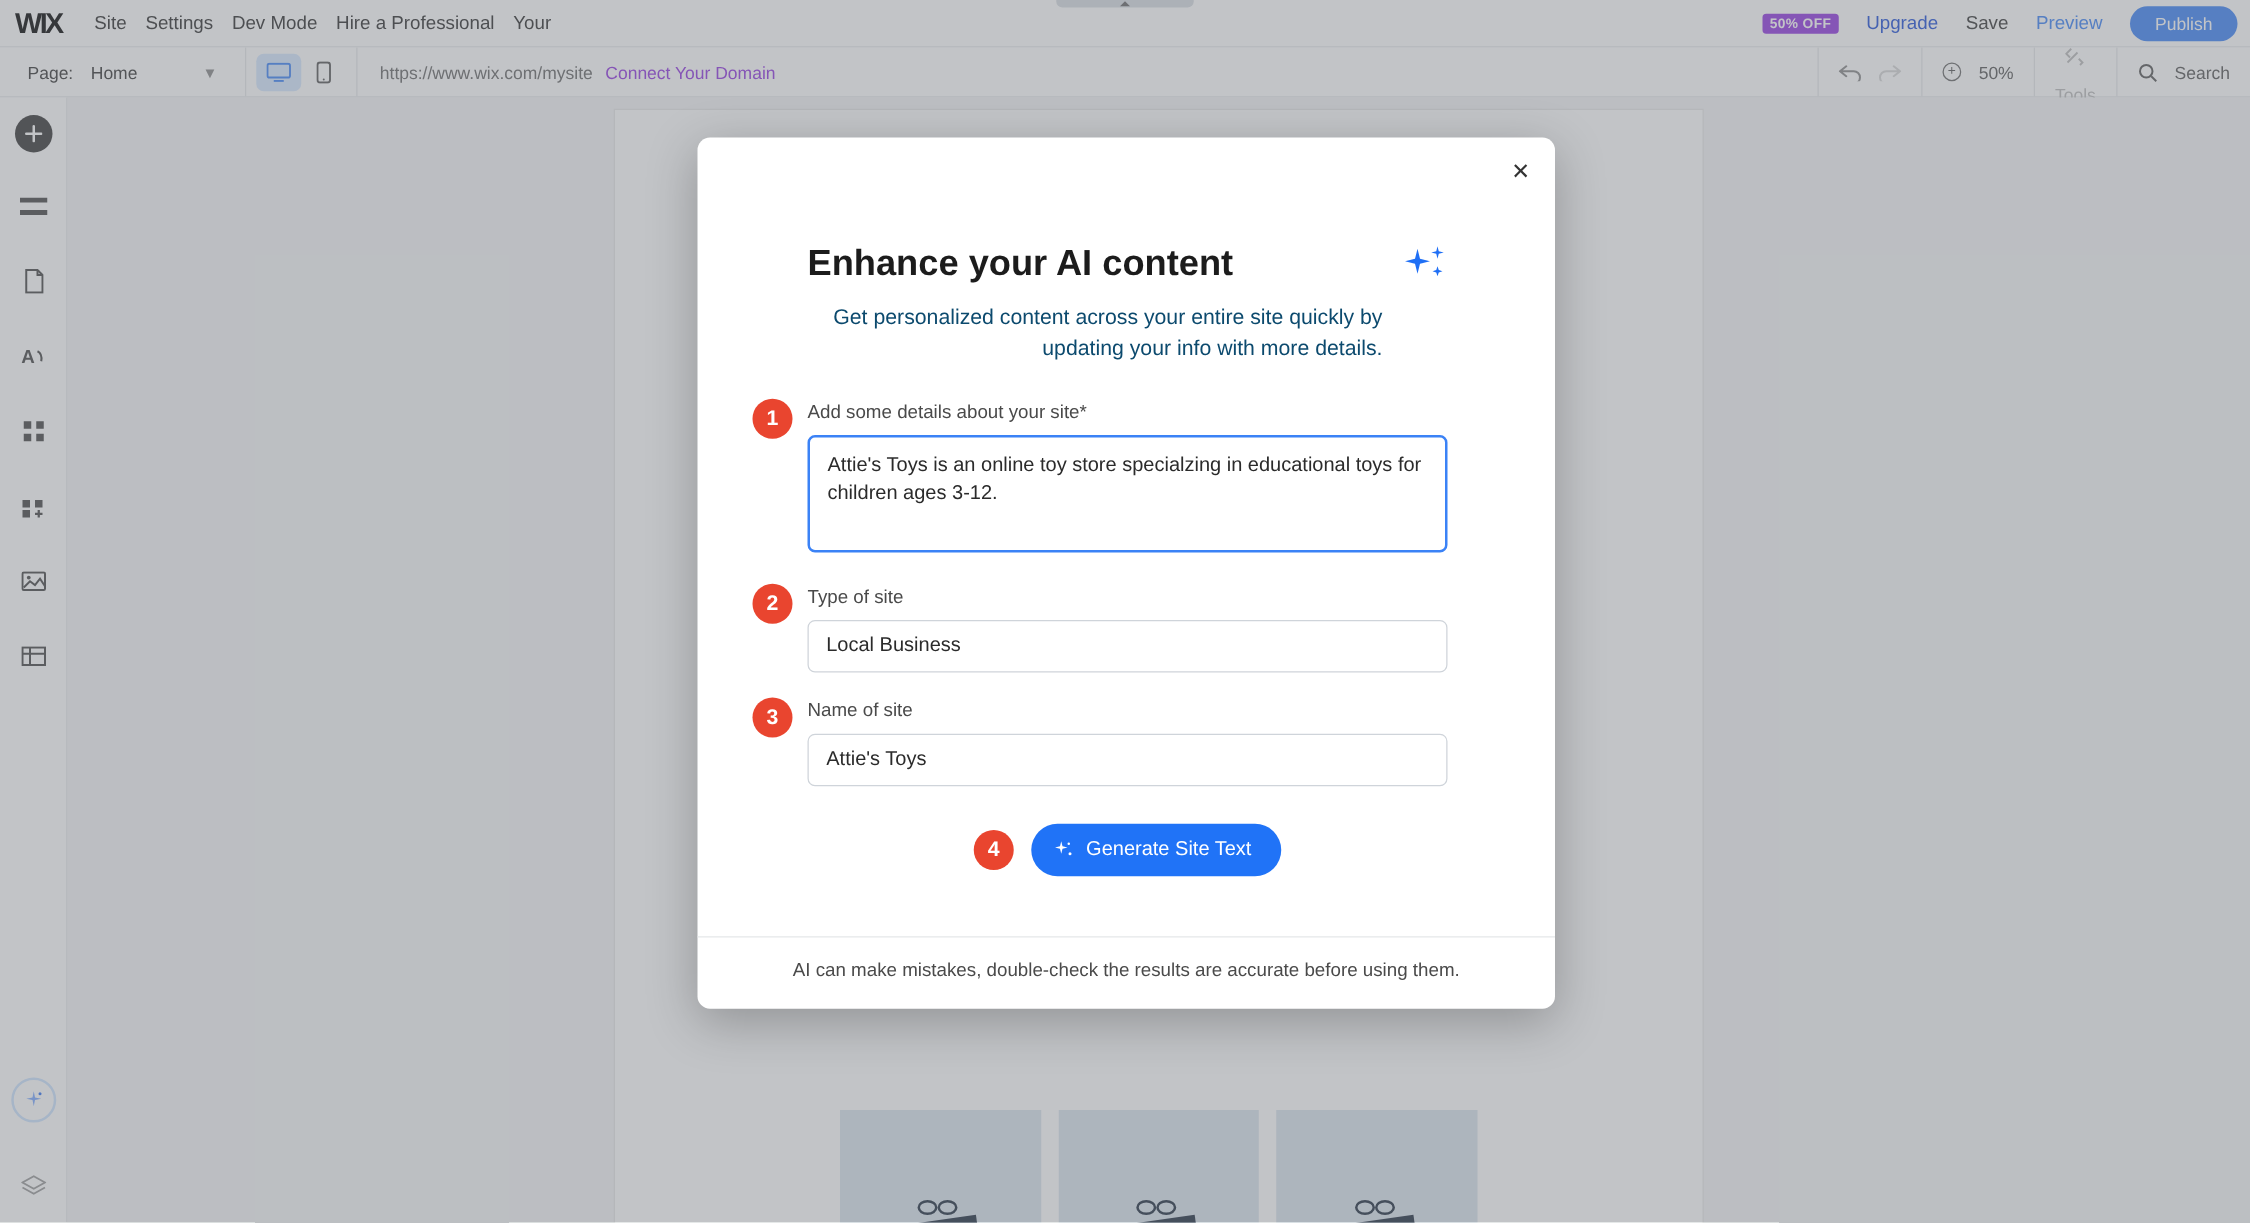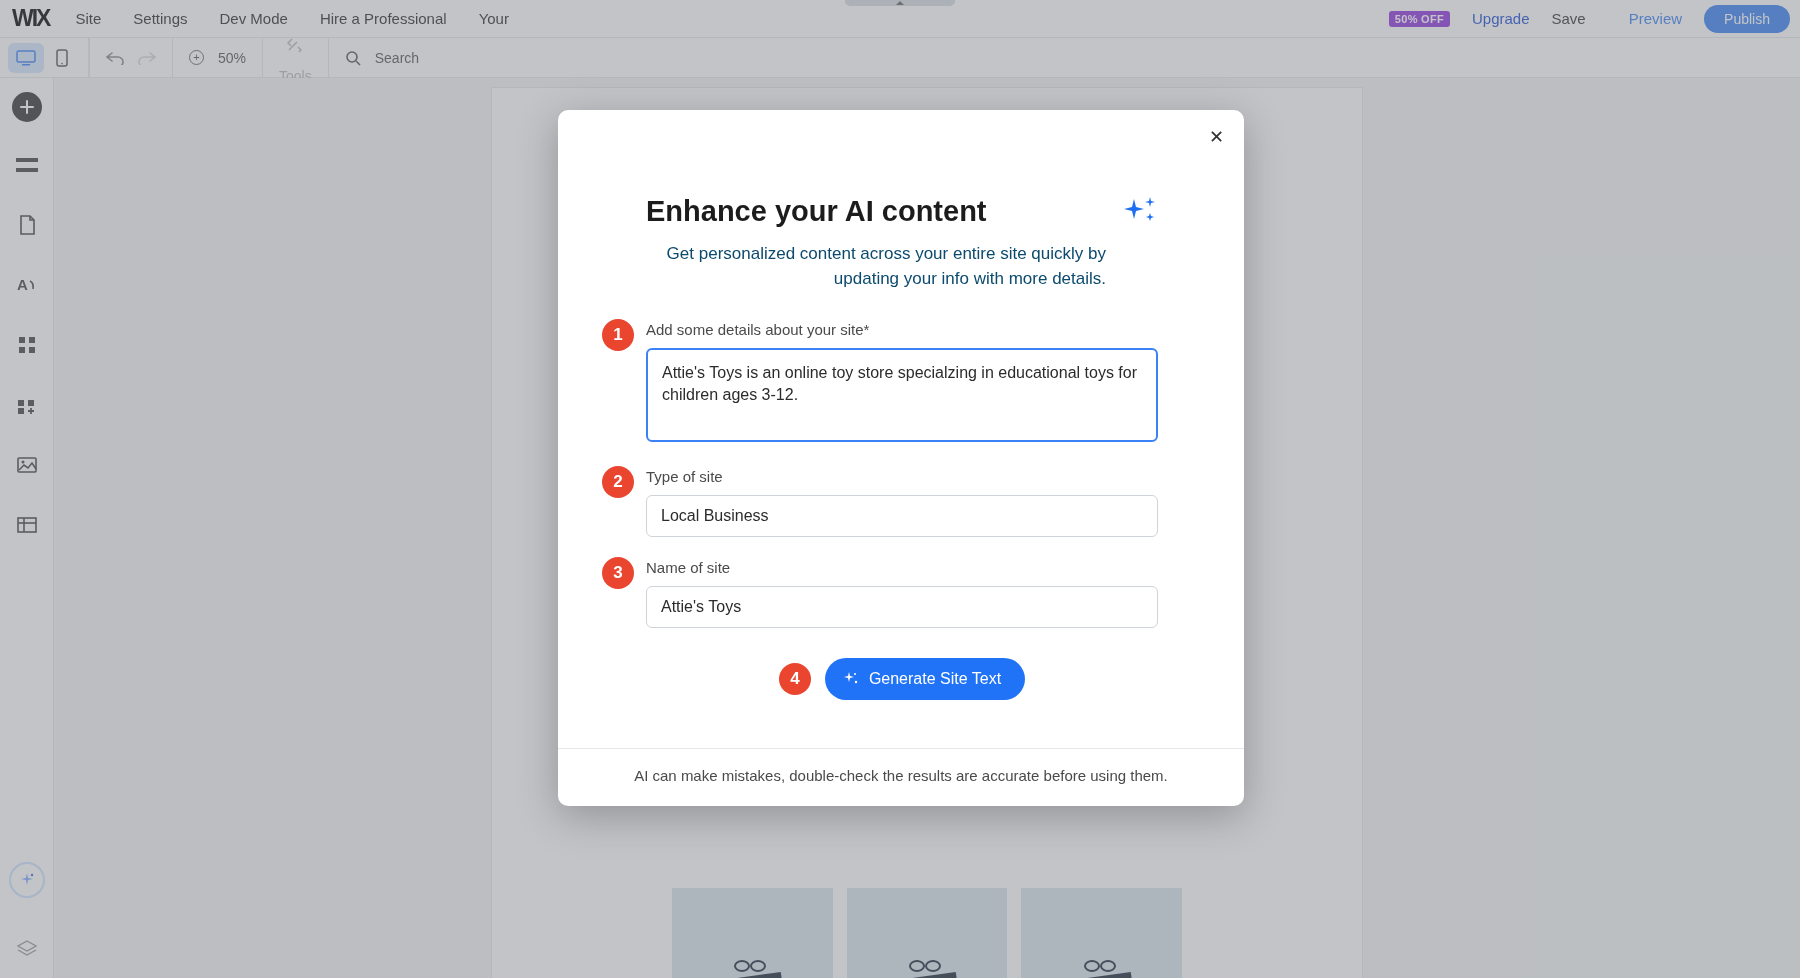--- a/index.html
+++ b/index.html
@@ -3,27 +3,27 @@
 <meta charset="utf-8">
 <style>
 * { margin: 0; padding: 0; box-sizing: border-box; font-family: -apple-system, BlinkMacSystemFont, "Segoe UI", Helvetica, Arial, sans-serif; }
 html, body { width: 1800px; height: 978px; overflow: hidden; background: #f4f5f6; }
 
 .app { position: relative; width: 100%; height: 100%; border-radius: 32px; }
 
 
 .topbar { height: 38px; background: #fff; border-bottom: 1px solid #e5e7e9; display: flex; align-items: center; padding: 0 10px 0 12px; font-size: 15px; color: #333; }
 .logo { font-weight: 900; font-size: 23px; letter-spacing: -2px; color: #000; margin-right: 26px; font-family: Arial, sans-serif; }
-.menu { display: flex; gap: 32px; }
+.menu { display: flex; gap: 15px; }
 .menu span { cursor: pointer; color: #2b2b2b; }
 .topbar-right { margin-left: auto; display: flex; align-items: center; gap: 22px; }
 .badge50 { background: #9135e0; color: #fff; font-size: 11px; font-weight: 700; padding: 2px 6px; border-radius: 3px; letter-spacing: 0.3px; }
 .upgrade { color: #1d4ed8; font-weight: 500; }
 .save { color: #333; }
-.preview { color: #3b82f6; margin-left: 21px; }
+.preview { color: #3b82f6; }
 .publish-btn { background: #3b82f6; color: #fff; padding: 6px 20px; border-radius: 18px; font-size: 14px; font-weight: 500; cursor: pointer; }
 
 
 .secondbar { height: 40px; background: #fff; border-bottom: 1px solid #e5e7e9; display: flex; align-items: center; font-size: 14px; color: #333; }
 .page-block { display: flex; align-items: center; gap: 14px; padding: 0 22px; height: 100%; border-right: 1px solid #e5e7e9; }
 .page-block .chev { color: #888; font-size: 12px; margin-left: 38px; }
 .device-block { display: flex; align-items: center; gap: 0; height: 100%; border-right: 1px solid #e5e7e9; padding: 0 8px;}
 .device-btn { width: 36px; height: 30px; display: flex; align-items: center; justify-content: center; border-radius: 6px; cursor: pointer; color: #555;}
 .device-btn.active { background: #d6e8ff; color: #3b82f6; }
 .url-block { flex: 1; display: flex; align-items: center; gap: 10px; padding: 0 18px; }
@@ -92,33 +92,42 @@
     <div class="topbar-right">
       <span class="badge50">50% OFF</span>
       <span class="upgrade">Upgrade</span>
       <span class="save">Save</span>
       <span class="preview">Preview</span>
       <span class="publish-btn">Publish</span>
     </div>
   </div>
 
   <div class="secondbar">
+    <div class="page-block">
+      <span>Page:</span>
+      <span>Home</span>
+      <span class="chev">▼</span>
+    </div>
     <div class="device-block">
       <div class="device-btn active">
         <svg width="20" height="16" viewBox="0 0 20 16">
             <rect x="1" y="1" width="18" height="11" rx="1.5" fill="none" stroke="currentColor" stroke-width="1.5"></rect>
             <rect x="6" y="14" width="8" height="1.5" fill="currentColor"></rect>
           </svg>
       </div>
       <div class="device-btn">
         <svg width="12" height="18" viewBox="0 0 12 18">
             <rect x="1" y="1" width="10" height="16" rx="2" fill="none" stroke="currentColor" stroke-width="1.5"></rect>
             <circle cx="6" cy="14.5" r="0.8" fill="currentColor"></circle>
           </svg>
       </div>
+    </div>
+    <div class="url-block">
+      <span style="color:#666">https://www.wix.com/mysite</span>
+      <a>Connect Your Domain</a>
     </div>
     <div class="right-tools">
       <div class="tool-group">
         <span>
             <svg width="18" height="14" viewBox="0 0 18 14">
               <path d="M6 2 L1 6 L6 10 M1 6 H12 A5 5 0 0 1 12 16" fill="none" stroke="#888" stroke-width="1.6" stroke-linecap="round"></path>
             </svg>
           </span>
         <span style="opacity:.35">
             <svg width="18" height="14" viewBox="0 0 18 14">

